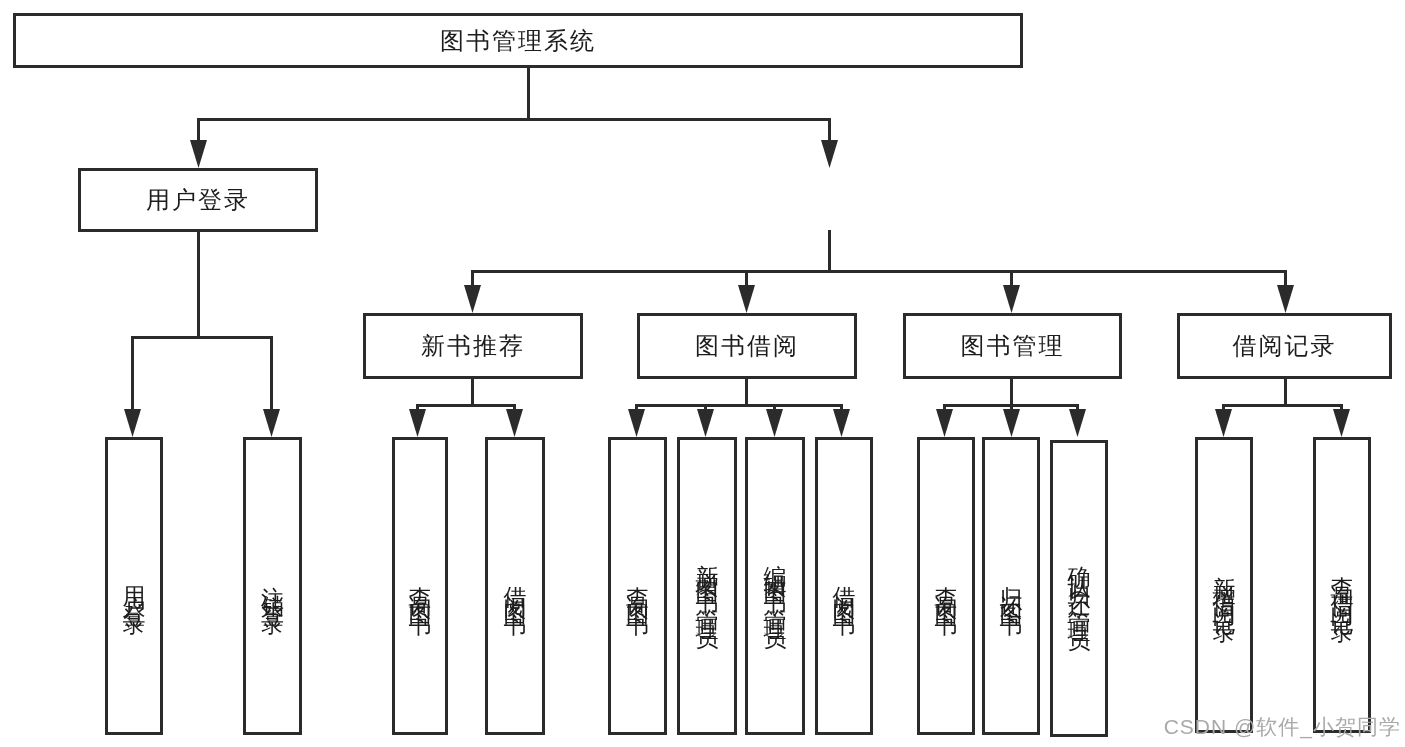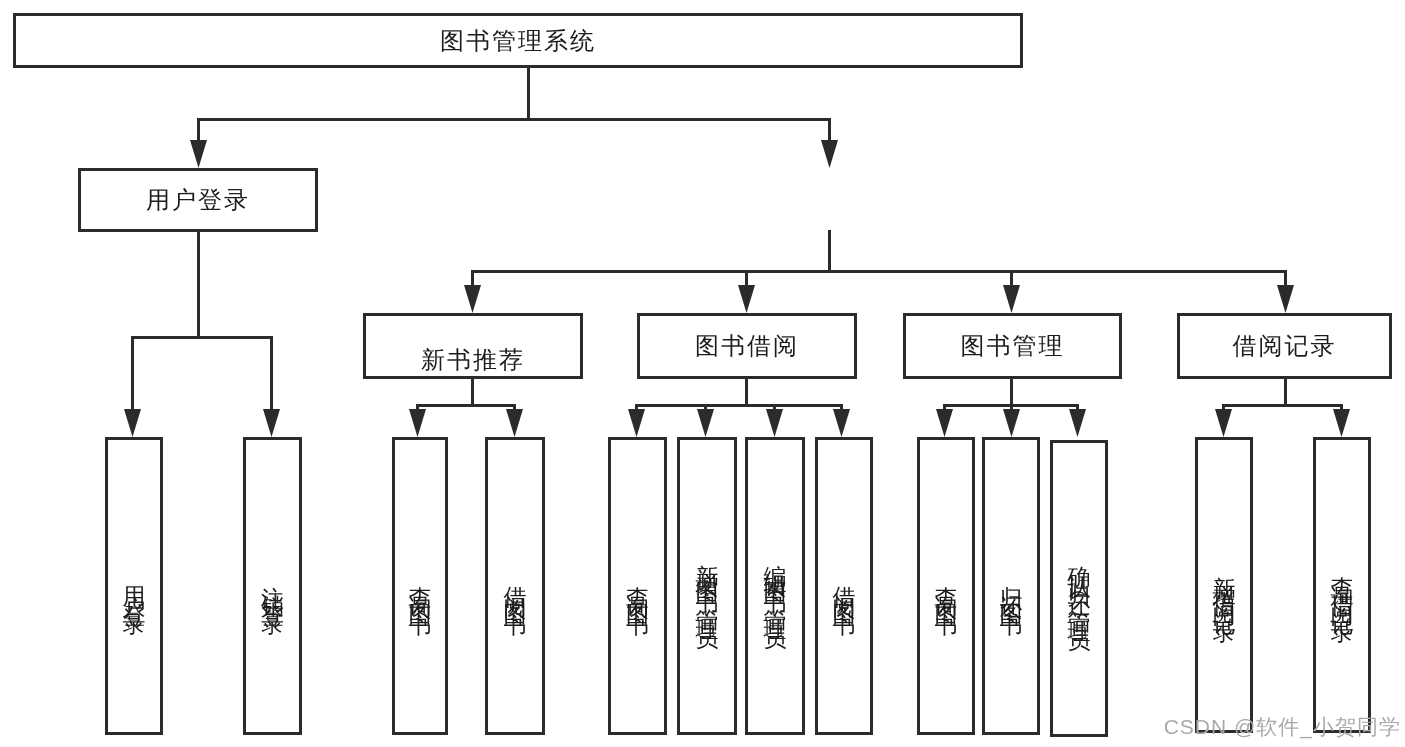--- a/index.html
+++ b/index.html
@@ -109,21 +109,21 @@
   <div class="arrow" style="left:1333px;top:409px;"></div>
 
   <div class="box" style="left:13px;top:13px;width:1010px;height:55px;">
     <span>图书管理系统</span>
   </div>
 
   <div class="box" style="left:78px;top:168px;width:240px;height:64px;">
     <span>用户登录</span>
   </div>
 
-  <div class="box" style="left:363px;top:313px;width:220px;height:66px;align-items:flex-end;">
+  <div class="box" style="left:363px;top:313px;width:220px;height:66px;">
     <span>新书推荐</span>
   </div>
   <div class="box" style="left:637px;top:313px;width:220px;height:66px;text-align:center;">
     <span>图书借阅</span>
   </div>
   <div class="box" style="left:903px;top:313px;width:219px;height:66px;">
     <span>图书管理</span>
   </div>
   <div class="box" style="left:1177px;top:313px;width:215px;height:66px;">
     <span>借阅记录</span>

